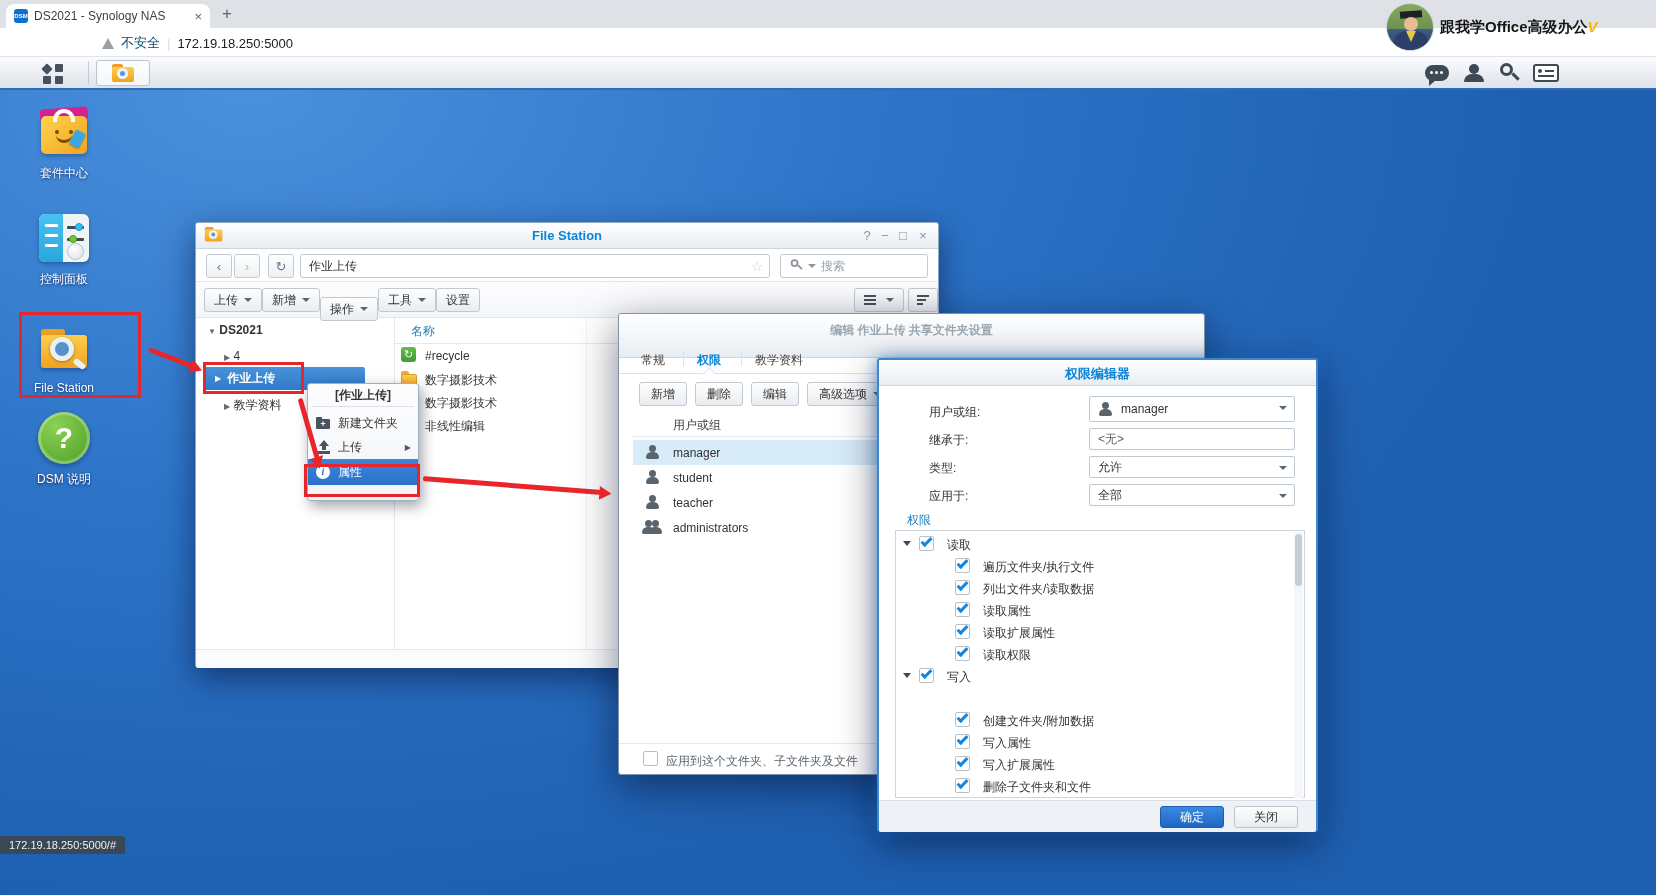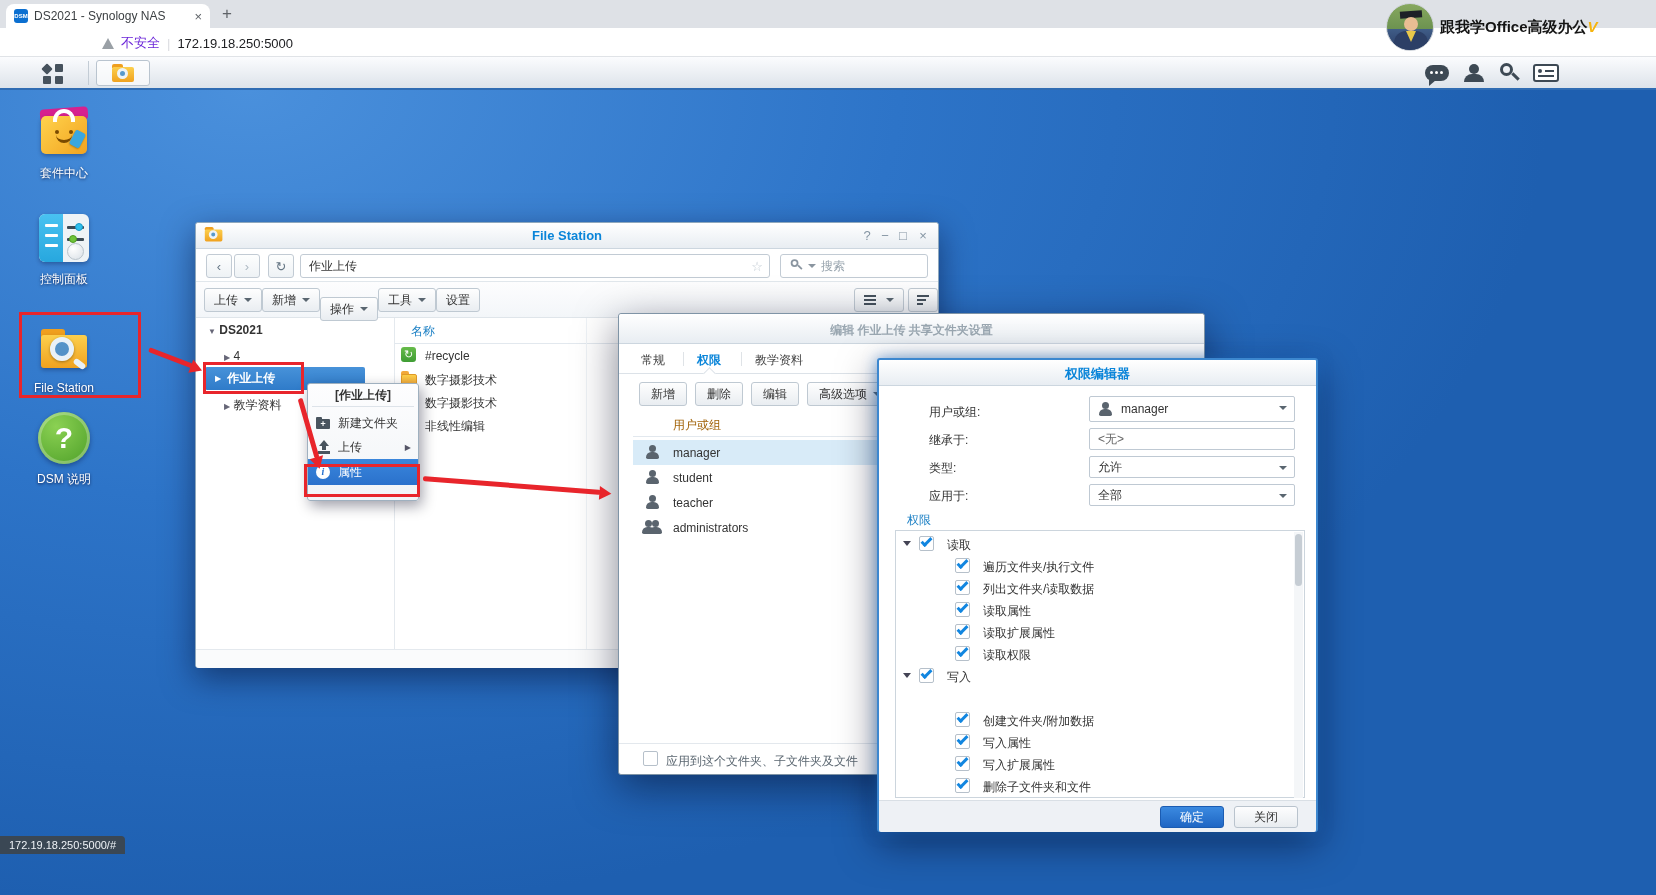--- a/index.html
+++ b/index.html
@@ -170,21 +170,21 @@
     </div>
     <span class="newtab">+</span>
   </div>
   <div class="chromebar">
     <span class="navg" style="left:14px">←</span>
     <span class="navg" style="left:42px;color:#b8bcc0">→</span>
     <span class="navg" style="left:70px">↻</span>
   </div>
   <div class="addr">
     <span class="warntri"></span>
-    <span style="color:#6d28d9">不安全</span>
+    <span style="color:#0c4a6e">不安全</span>
     <span class="addrsep">|</span>
     <span>172.19.18.250:5000</span>
   </div>
   <div class="avatar">
     <i class="av-cap"></i>
     <i class="av-face"></i>
     <i class="av-gown"></i>
     <i class="av-v"></i>
   </div>
   <div class="profname">
@@ -417,40 +417,40 @@
       <span>上传</span>
       <span class="subarr">▶</span>
     </div>
     <div class="cm-item cm-sel">
       <span class="inficon">i</span>
       <span>属性</span>
     </div>
   </div>
 
   <div class="dlg" style="left:618px;top:313px;width:587px;height:462px;z-index:20;border:1px solid #7f94a6;box-shadow:0 12px 42px rgba(0,5,30,.5)">
-    <div class="titlebar" style="height:30px">
+    <div class="titlebar" style="height:44px">
       <div class="wtitle wtitle-in" style="top:8px">编辑 作业上传 共享文件夹设置</div>
     </div>
     <div class="tabl" style="left:22px;top:38px">常规</div>
     <div class="tabdiv" style="left:64px;top:38px"></div>
     <div class="tabl act" style="left:78px;top:38px">权限</div>
     <div class="tabdiv" style="left:122px;top:38px"></div>
     <div class="tabl" style="left:136px;top:38px">教学资料</div>
     <div class="abs" style="left:0;top:59px;width:100%;height:1px;background:#dce2e8"></div>
     <div class="notch" style="left:86px;top:55px"></div>
 
     <div class="dbtn" style="left:20px;top:68px;width:48px">新增</div>
     <div class="dbtn" style="left:76px;top:68px;width:48px">删除</div>
     <div class="dbtn" style="left:132px;top:68px;width:48px">编辑</div>
     <div class="dbtn" style="left:188px;top:68px;width:86px">
       <span>高级选项</span>
         <span class="car"></span>
     </div>
 
-    <div class="abs" style="left:54px;top:103px;color:#a16207">用户或组</div>
+    <div class="abs" style="left:54px;top:103px;color:#404040">用户或组</div>
     <div class="abs" style="left:14px;top:122px;width:559px;height:1px;background:#e2e8ee"></div>
 
     <div class="abs" style="left:14px;top:126px;width:559px;height:25px;background:#d8ebf8">
       <span class="mperson" style="left:12px;top:5px">
           <i class="h"></i>
           <i class="b"></i>
         </span>
       <span class="abs" style="left:40px;top:6px">manager</span>
     </div>
     <div class="abs" style="left:14px;top:151px;width:559px;height:25px">

